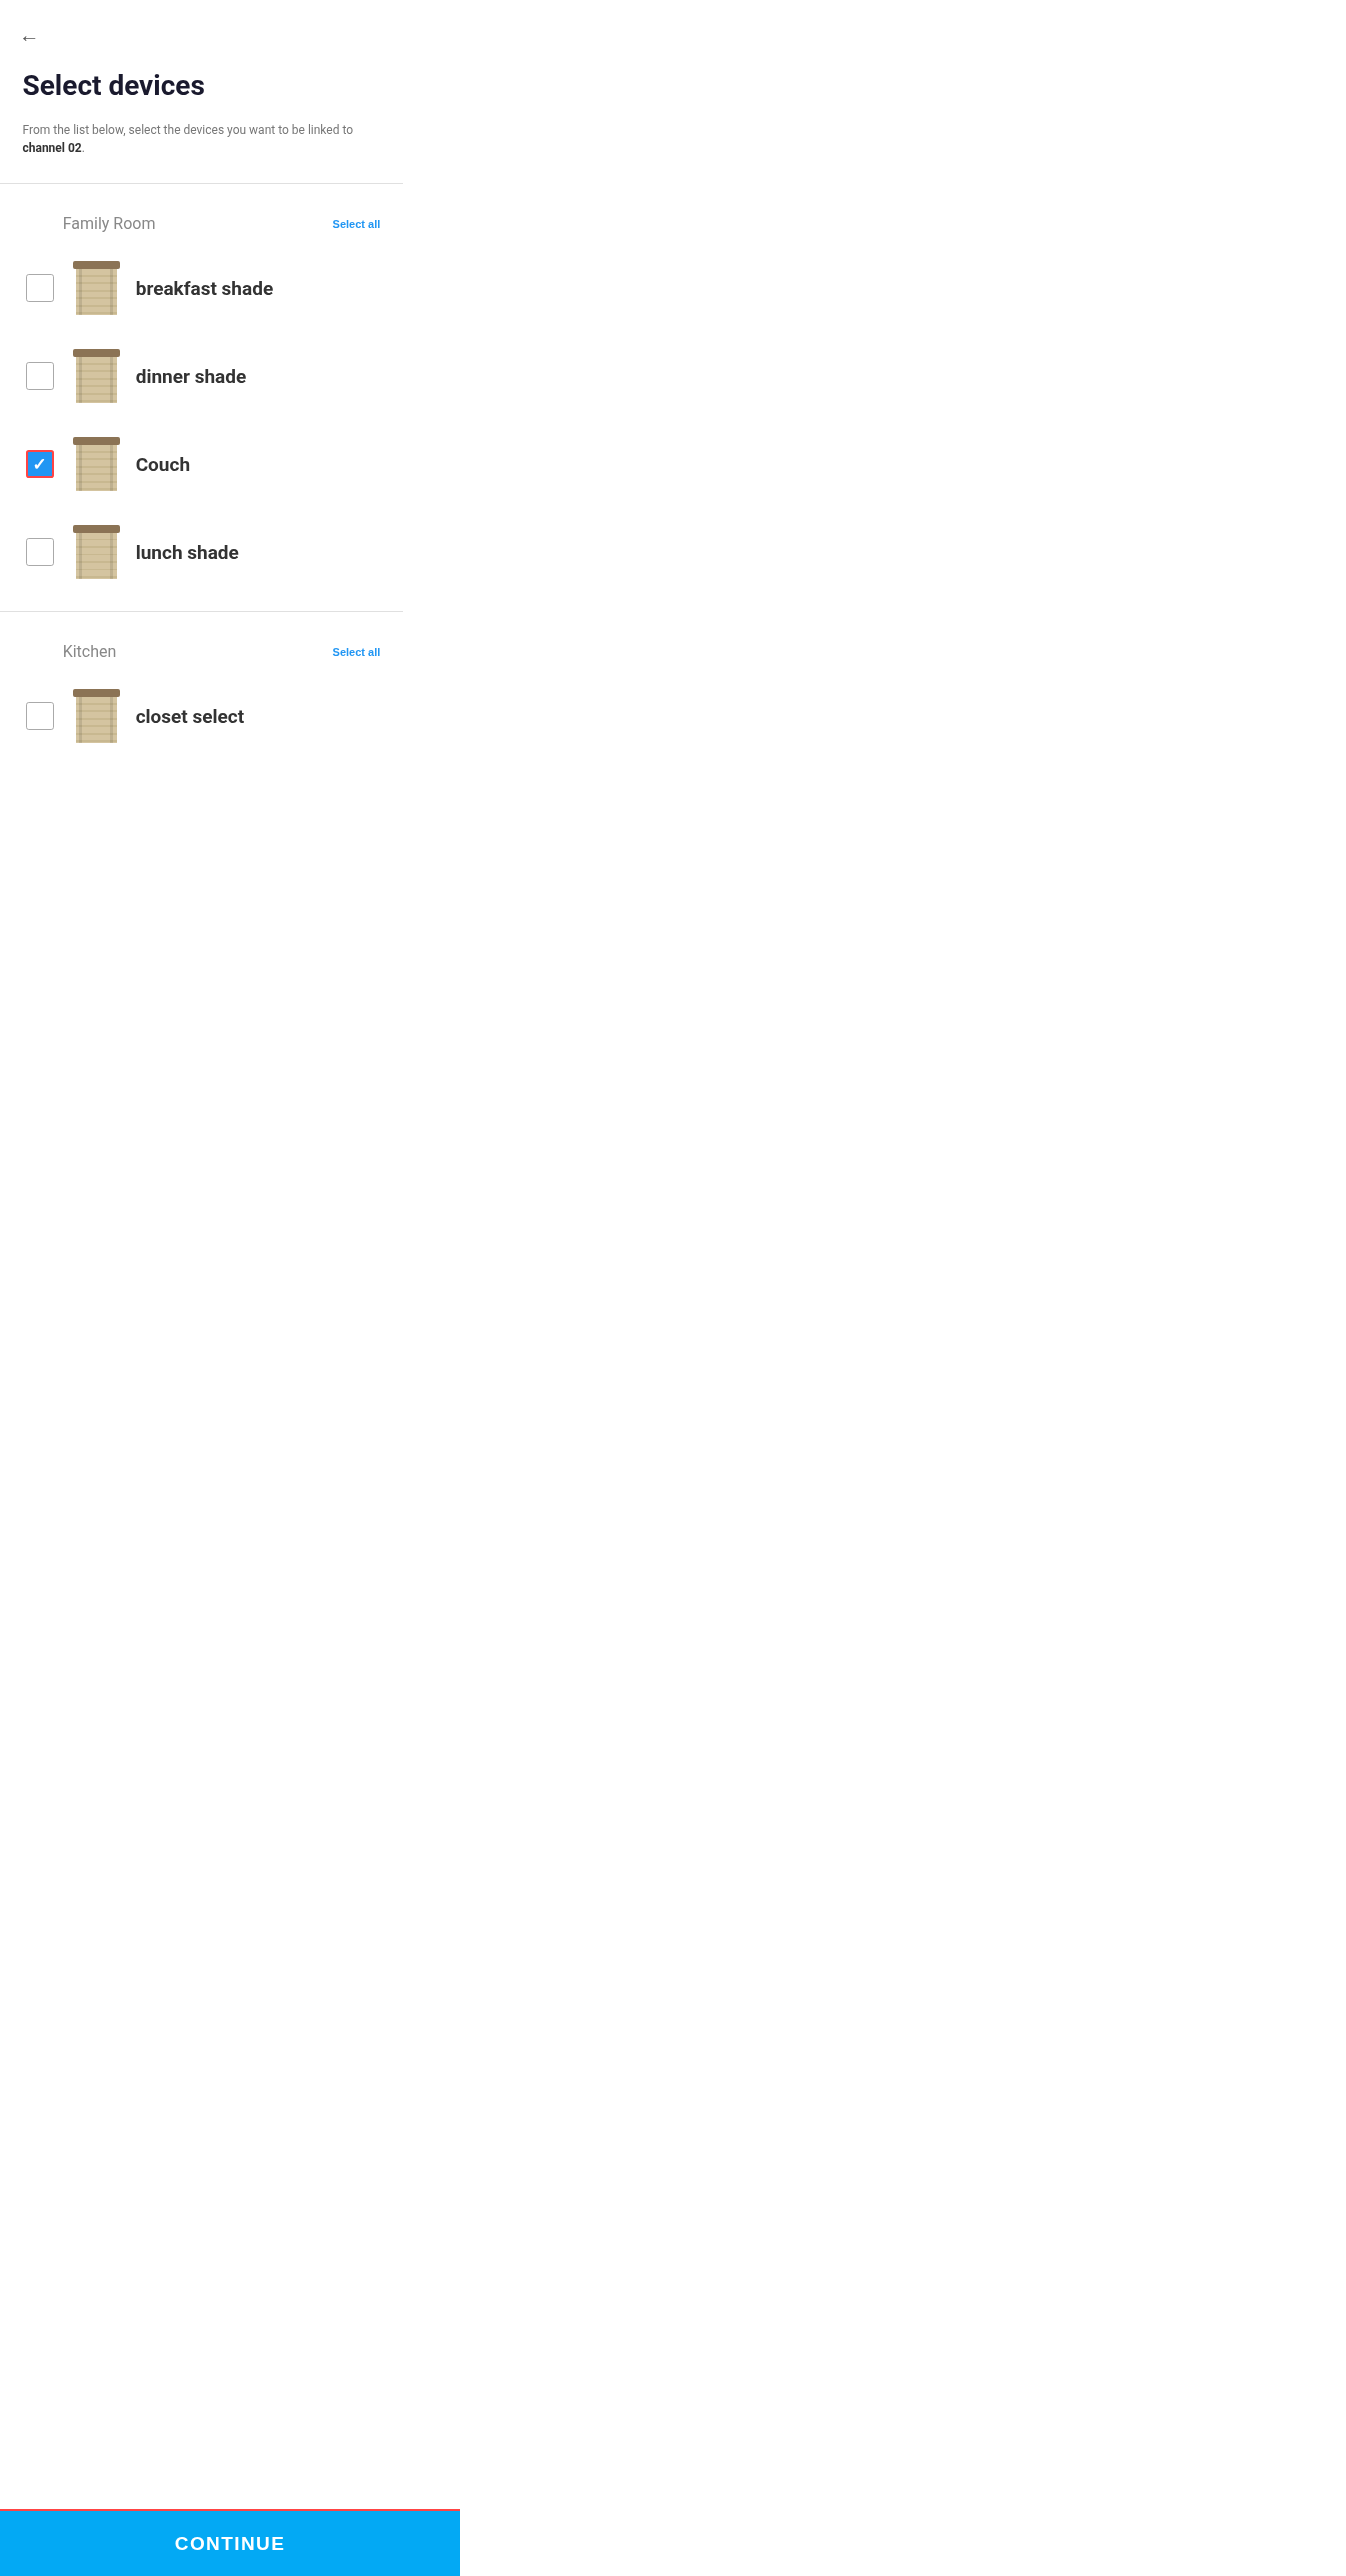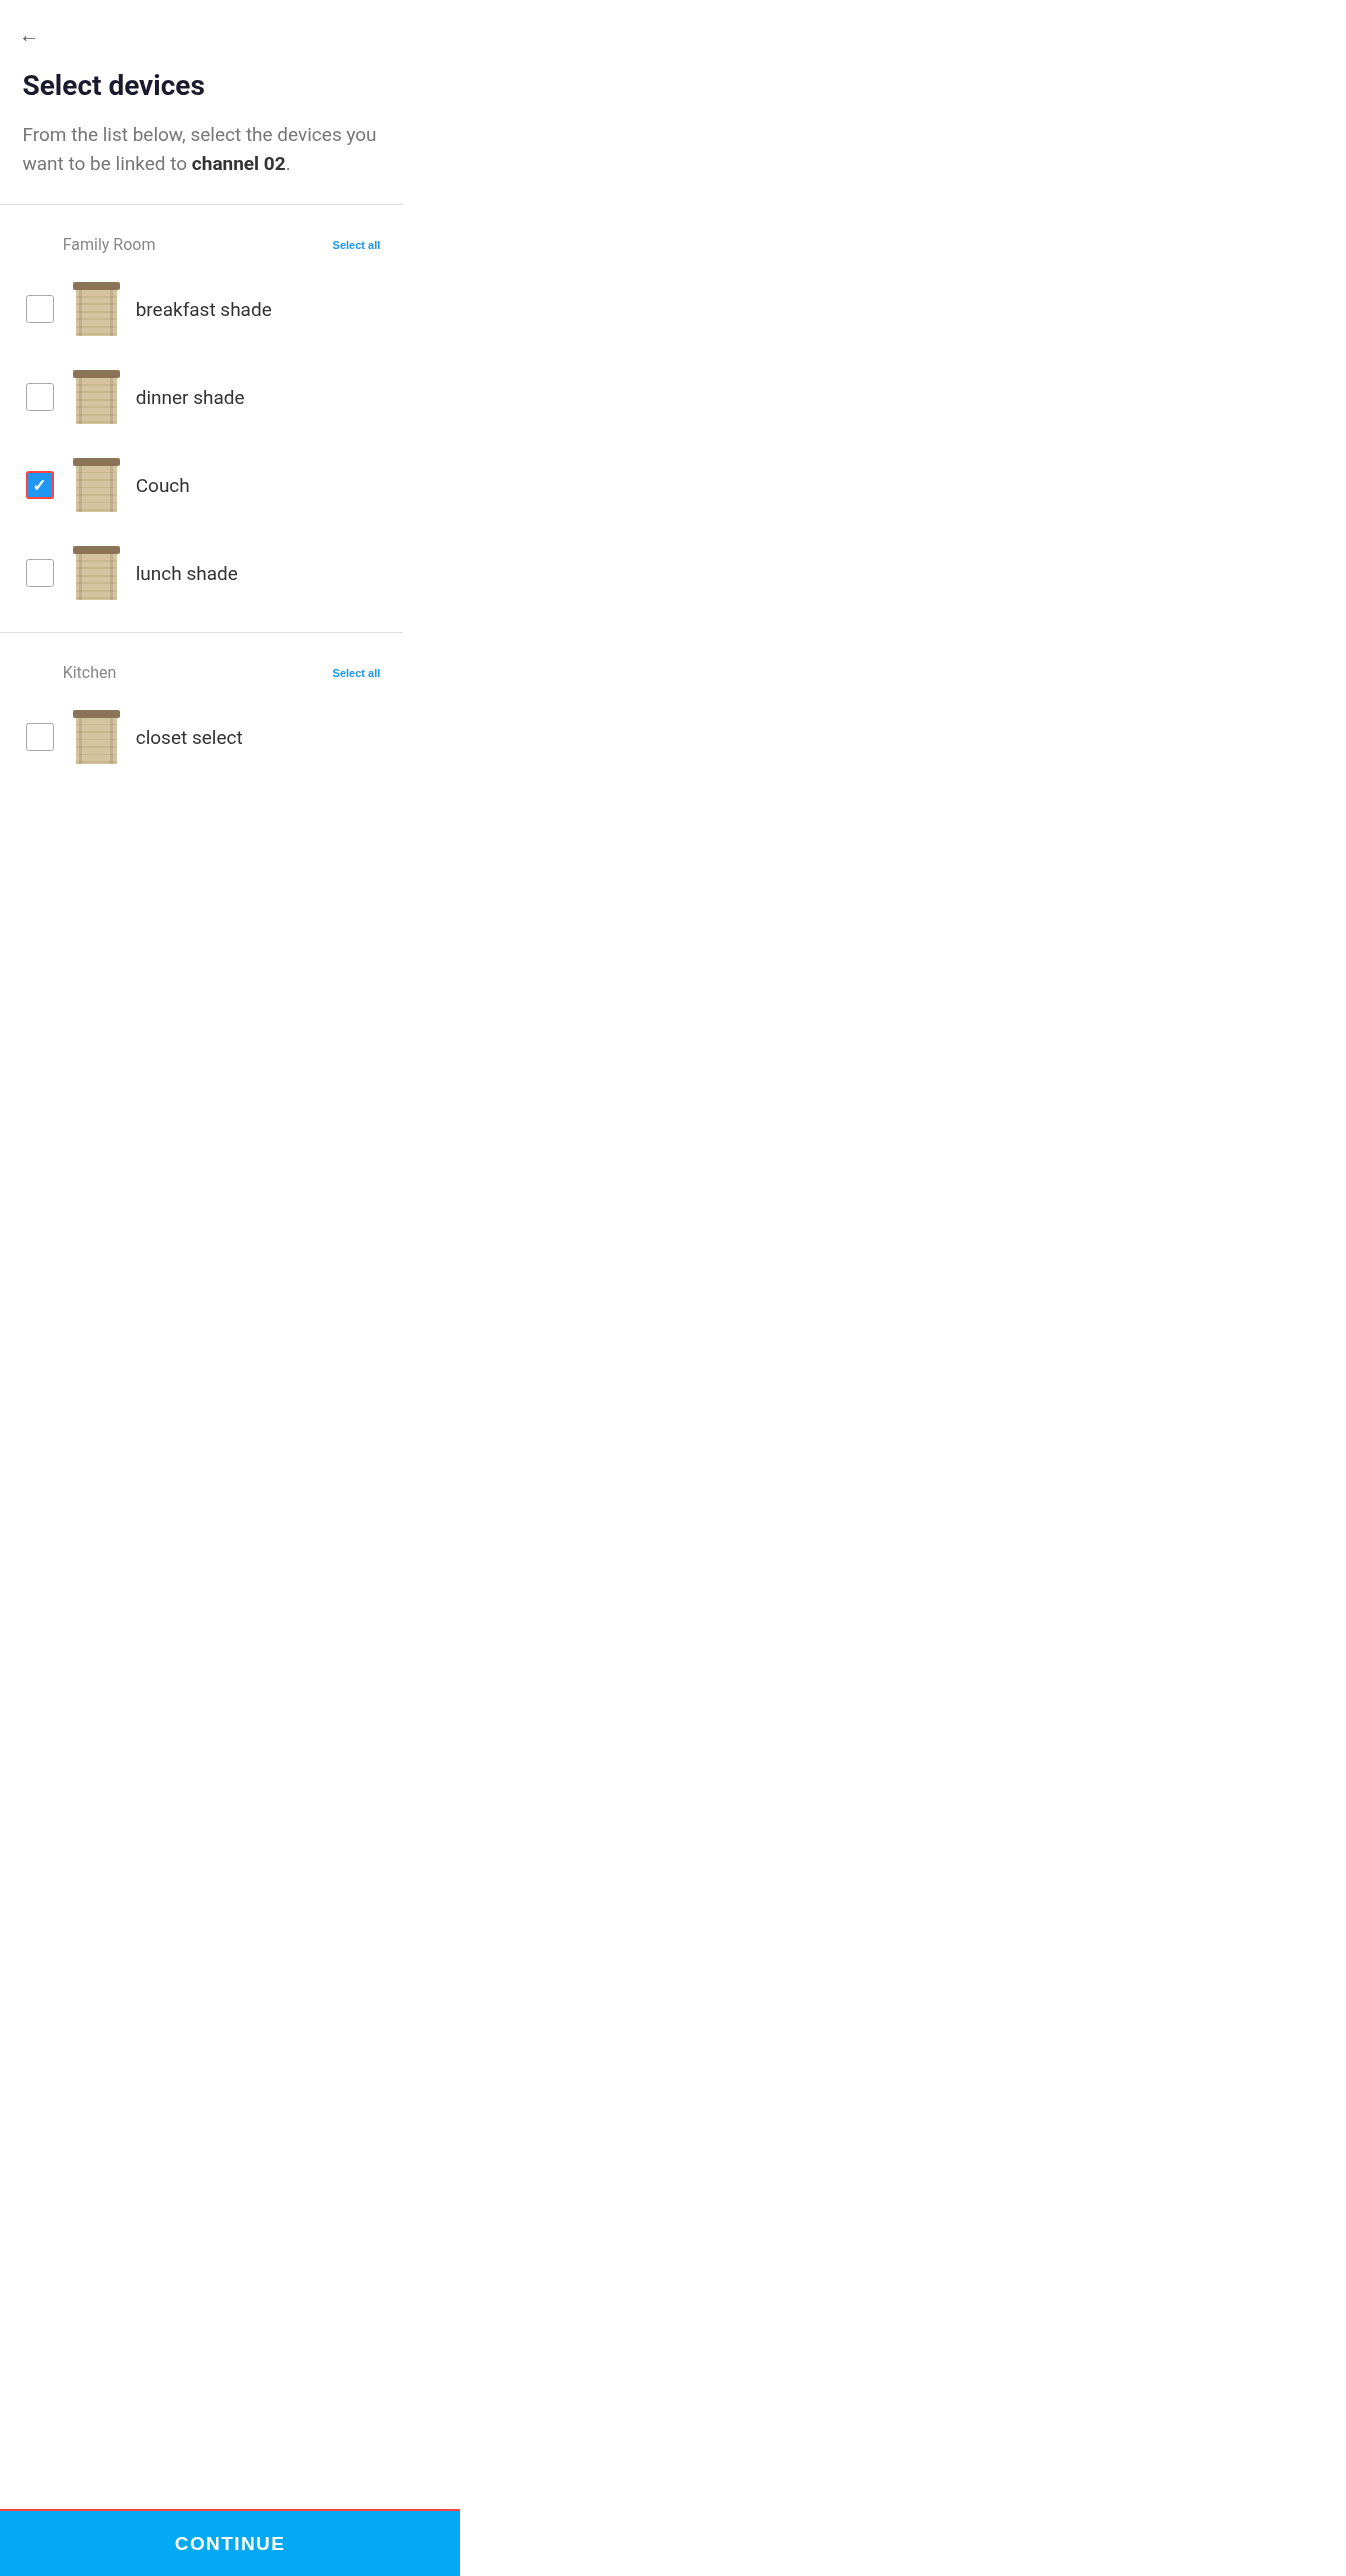--- a/index.html
+++ b/index.html
@@ -34,21 +34,21 @@
     }
 
     .page-title {
       font-size: 28px;
       font-weight: 700;
       color: #1a1a2e;
       margin-bottom: 19px;
     }
 
     .page-subtitle {
-      font-size: 19px;
+      font-size: 12px;
       color: #777;
       line-height: 1.5;
     }
 
     .page-subtitle strong {
       color: #333;
       font-weight: 700;
     }
 
     .divider {
@@ -170,21 +170,21 @@
       right: 3.7px;
       top: 0;
       bottom: 0;
       width: 2.8px;
       background: rgba(0,0,0,0.1);
     }
 
     .device-name {
       font-size: 19px;
       color: #333;
-      font-weight: 400;
+      font-weight: 700;
     }
 
     .continue-btn {
       position: fixed;
       bottom: 0;
       left: 0;
       right: 0;
       width: 460px;
       height: 67px;
       background: #03A9F4;

